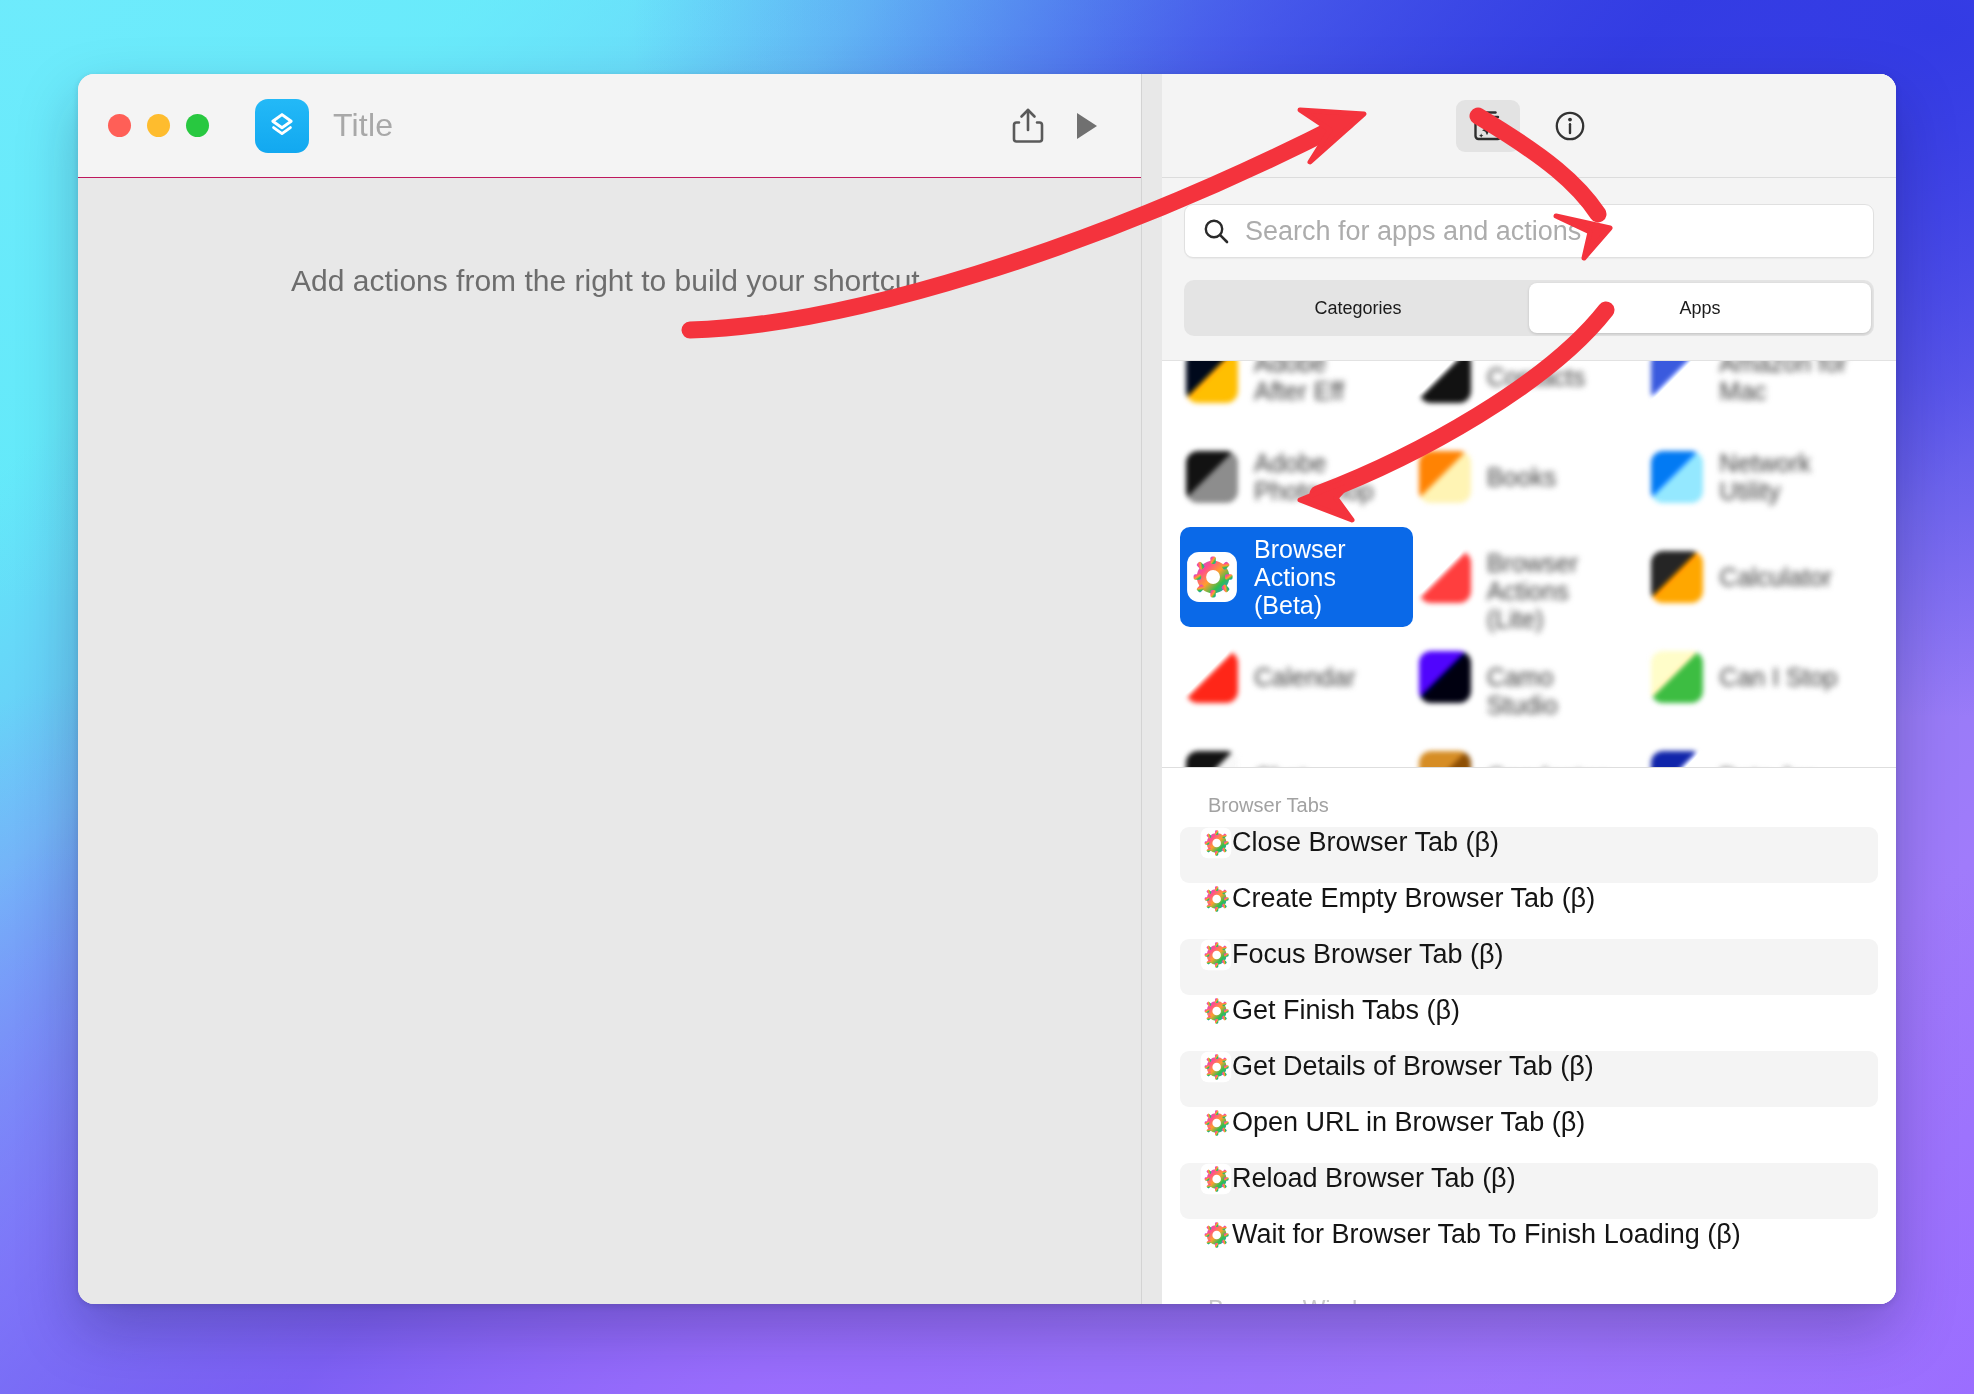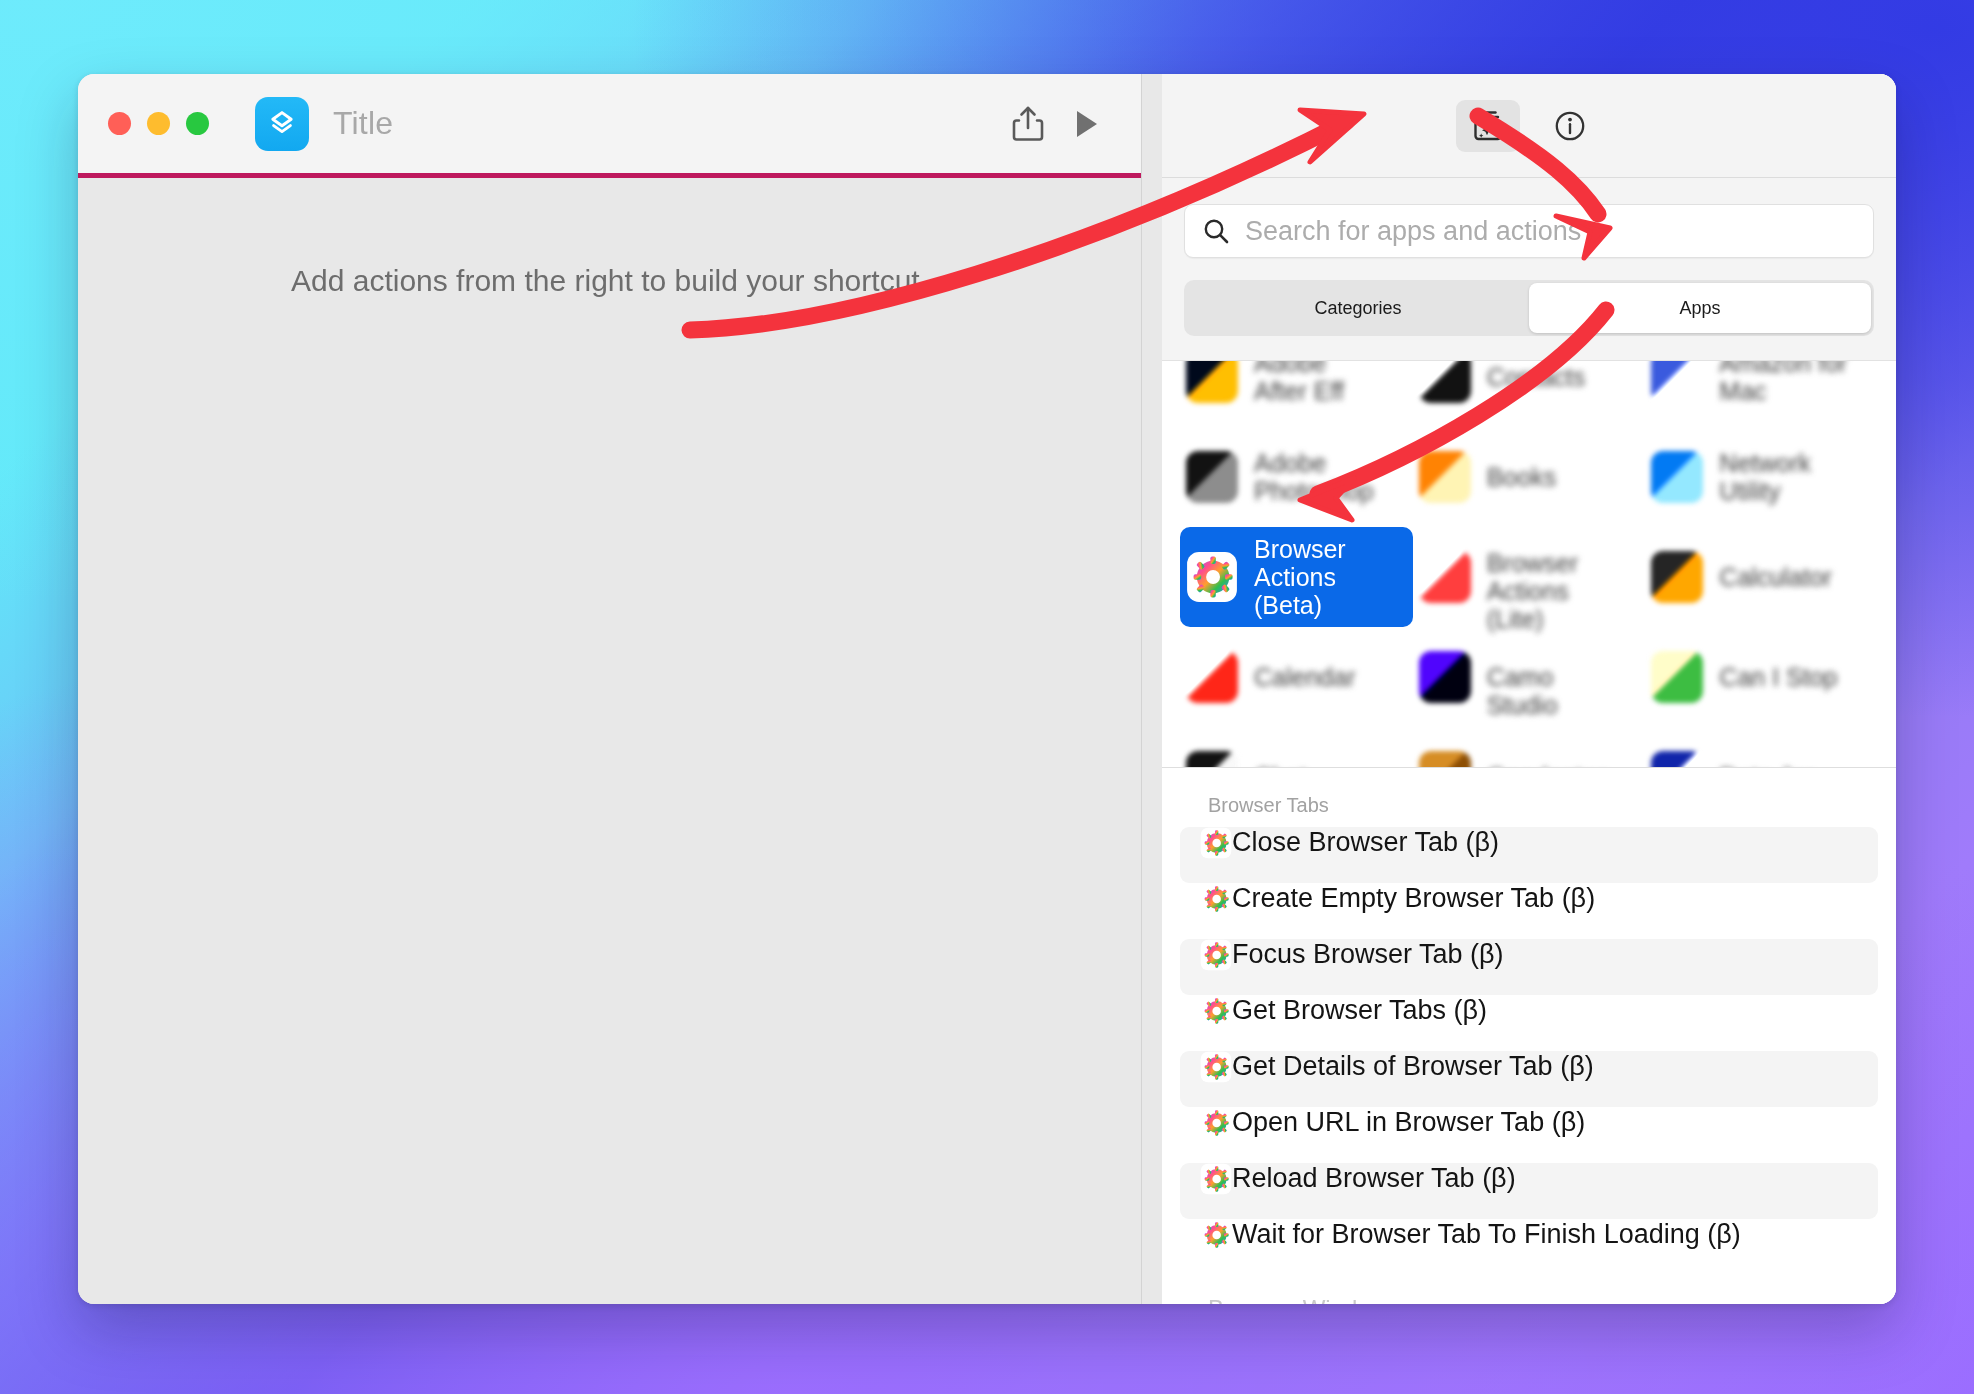--- a/index.html
+++ b/index.html
@@ -41,21 +41,21 @@
     z-index:2;
   }
   #win-body{display:flex;flex:1;min-height:0;}
 
   
   #left-col{width:1063px;display:flex;flex-direction:column;min-width:0;
             border-right:1px solid #d3d3d3;}
   #titlebar{
     height:104px;background:#f4f4f4;display:flex;align-items:center;
     padding:0 26px 0 30px;box-sizing:border-box;
-    border-bottom:5px solid #be185d;
+    border-bottom:1px solid #be185d;
   }
   .lights{display:flex;gap:16px;align-items:center;}
   .light{width:23px;height:23px;border-radius:50%;}
   .l-red{background:#ff5f57;}
   .l-yel{background:#febc2e;}
   .l-grn{background:#28c840;}
   #app-icon{
     width:54px;height:54px;border-radius:13px;margin-left:46px;
     background:linear-gradient(180deg,#23b9f7 0%,#12a8f0 100%);
     display:flex;align-items:center;justify-content:center;flex:none;
@@ -444,21 +444,21 @@
                 <rect x="22.5" y="36" width="5" height="7" rx="1.6"></rect>
                 <rect x="7" y="21.5" width="7" height="5" rx="1.6"></rect>
                 <rect x="36" y="21.5" width="7" height="5" rx="1.6"></rect>
                 <rect x="11" y="10" width="5" height="7" rx="1.6" transform="rotate(-45 13.5 13.5)"></rect>
                 <rect x="34" y="31" width="5" height="7" rx="1.6" transform="rotate(-45 36.5 34.5)"></rect>
                 <rect x="34" y="10" width="5" height="7" rx="1.6" transform="rotate(45 36.5 13.5)"></rect>
                 <rect x="11" y="31" width="5" height="7" rx="1.6" transform="rotate(45 13.5 34.5)"></rect>
               </g>
               <circle cx="25" cy="24" r="6.4" fill="#ffffff"></circle>
             </svg>
-            <span class="a-label">Get Browser Tabs (β)</span>
+            <span class="a-label">Get Finish Tabs (β)</span>
           </div>
           <div class="action-row alt">
             <svg viewBox="0 0 48 48" width="32" height="32" class="a-ico">
               <defs>
                 <linearGradient id="rg32" x1="0" y1="0" x2="1" y2="1">
                   <stop offset="0" stop-color="#9b5cf6"></stop>
                   <stop offset=".25" stop-color="#ff4d8d"></stop>
                   <stop offset=".5" stop-color="#ff9f2e"></stop>
                   <stop offset=".72" stop-color="#2fbf4f"></stop>
                   <stop offset="1" stop-color="#2f86ff"></stop>

